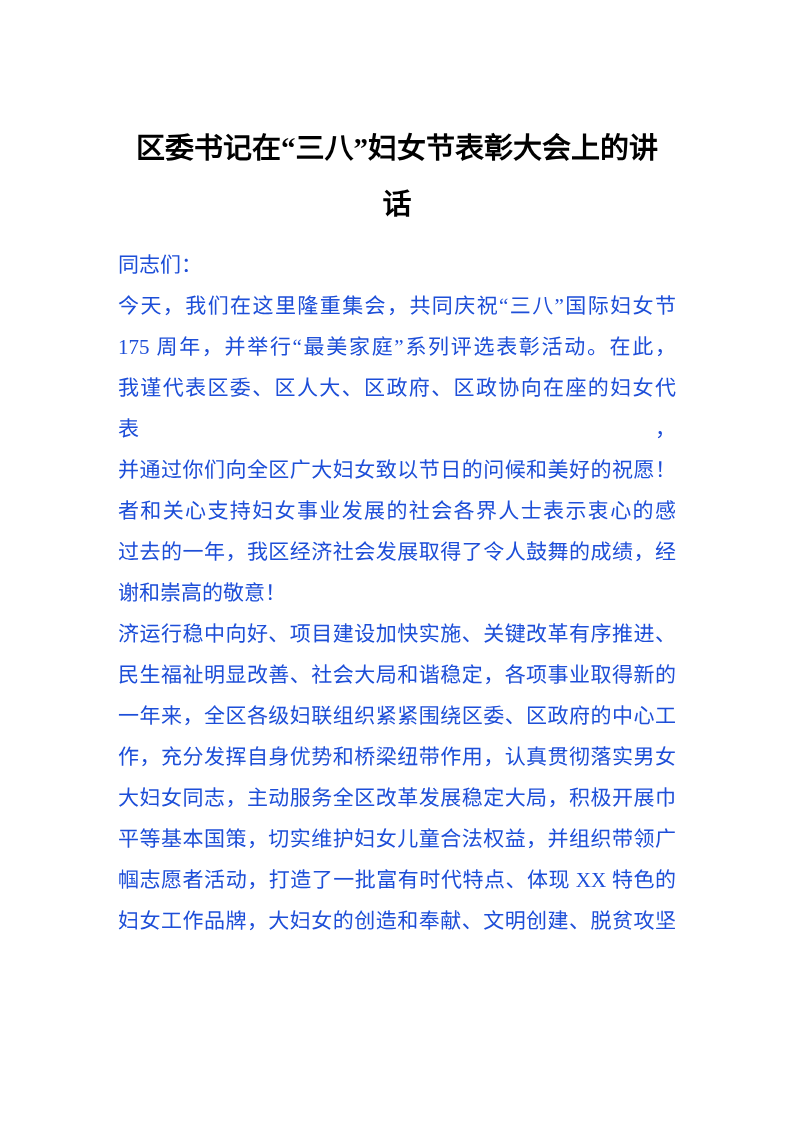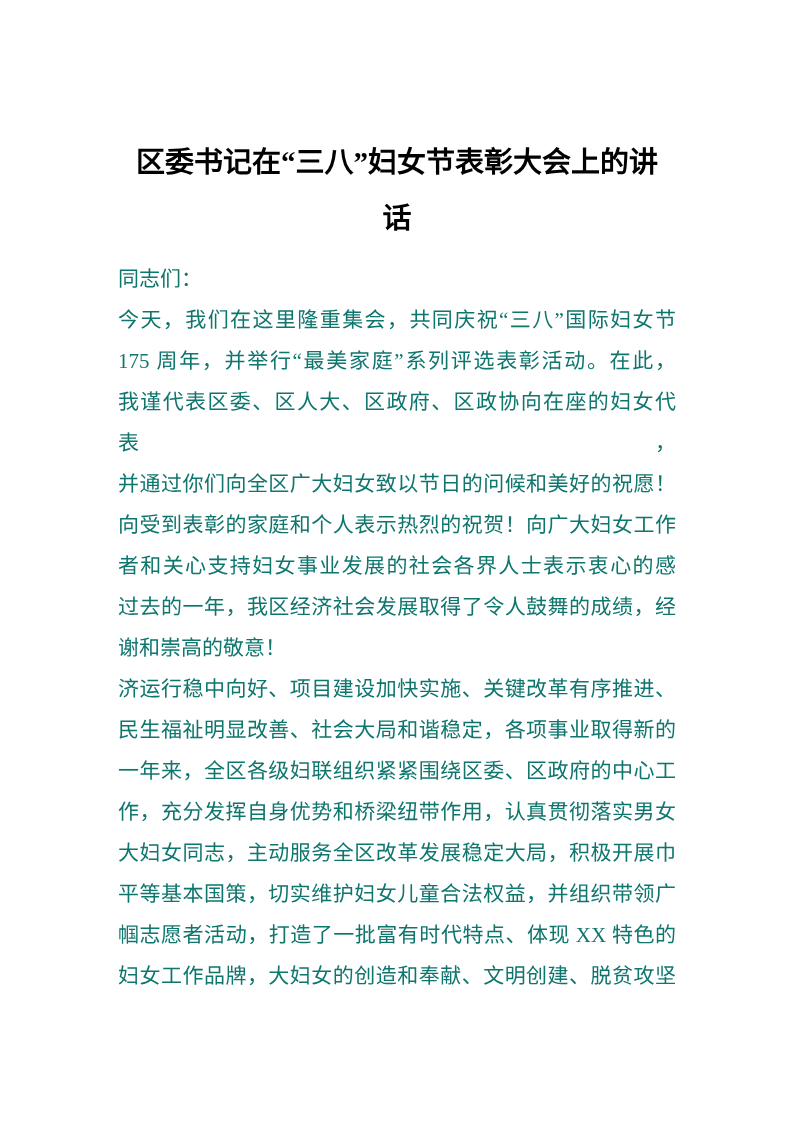--- a/index.html
+++ b/index.html
@@ -4,21 +4,21 @@
 <style>
   html, body {
     margin: 0;
     padding: 0;
     background: #ffffff;
   }
   .page {
     position: relative;
     width: 793px;
     height: 1078px;
-    margin: 18px auto;
+    margin: 4px auto;
     box-sizing: border-box;
     padding: 116px 117px 0 118px;
     background: #ffffff;
     color: #000000;
     font-family: "Liberation Serif", "DejaVu Serif", serif;
     overflow: hidden;
   }
   .doc-title {
     margin: 0;
     font-size: 29px;
@@ -28,42 +28,41 @@
     color: #000000;
   }
   .doc-body {
     margin-top: 13px;
   }
   .line {
     font-size: 21px;
     line-height: 41px;
     text-align: justify;
     text-align-last: justify;
-    color: #0f766e;
+    color: #1d4ed8;
     white-space: normal;
   }
   .line.para-end {
     text-align-last: left;
   }
 </style>
 </head>
 <body>
 
 <div class="page">
   <h1 class="doc-title" id="doc-title">
       <div>区委书记在“三八”妇女节表彰大会上的讲</div>
       <div>话</div>
     </h1>
   <div class="doc-body" id="doc-body">
       <div class="line para-end">同志们：</div>
       <div class="line">今天，我们在这里隆重集会，共同庆祝“三八”国际妇女节</div>
       <div class="line">175 周年，并举行“最美家庭”系列评选表彰活动。在此，</div>
       <div class="line">我谨代表区委、区人大、区政府、区政协向在座的妇女代表，</div>
       <div class="line">并通过你们向全区广大妇女致以节日的问候和美好的祝愿！</div>
-      <div class="line">向受到表彰的家庭和个人表示热烈的祝贺！向广大妇女工作</div>
       <div class="line">者和关心支持妇女事业发展的社会各界人士表示衷心的感</div>
       <div class="line">过去的一年，我区经济社会发展取得了令人鼓舞的成绩，经</div>
       <div class="line para-end">谢和崇高的敬意！</div>
       <div class="line">济运行稳中向好、项目建设加快实施、关键改革有序推进、</div>
       <div class="line">民生福祉明显改善、社会大局和谐稳定，各项事业取得新的</div>
       <div class="line">一年来，全区各级妇联组织紧紧围绕区委、区政府的中心工</div>
       <div class="line">作，充分发挥自身优势和桥梁纽带作用，认真贯彻落实男女</div>
       <div class="line">大妇女同志，主动服务全区改革发展稳定大局，积极开展巾</div>
       <div class="line">平等基本国策，切实维护妇女儿童合法权益，并组织带领广</div>
       <div class="line">帼志愿者活动，打造了一批富有时代特点、体现 XX 特色的</div>

